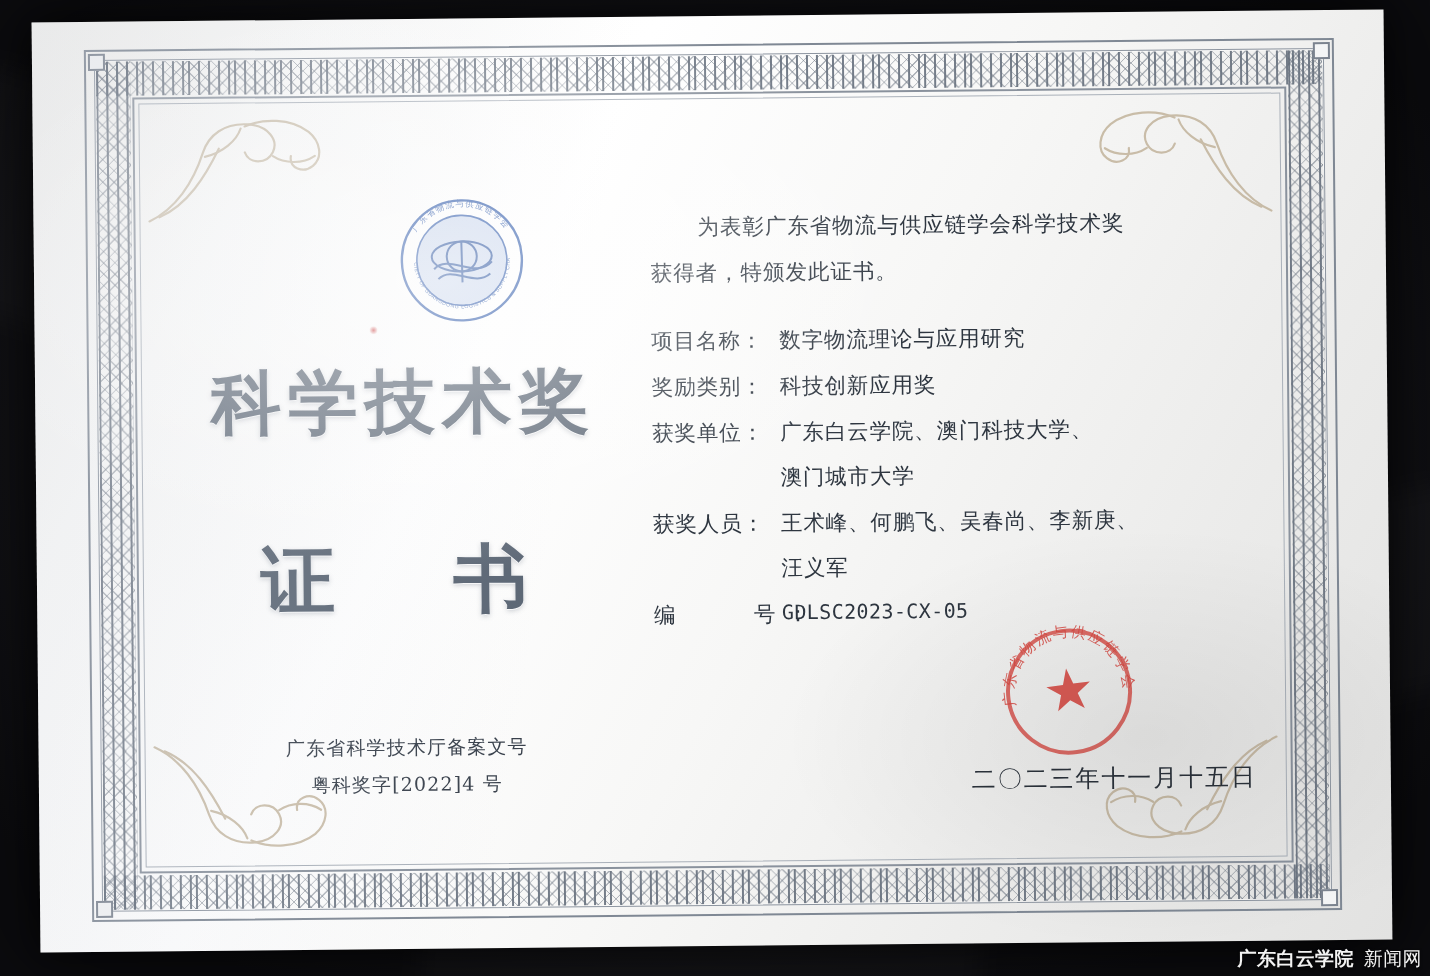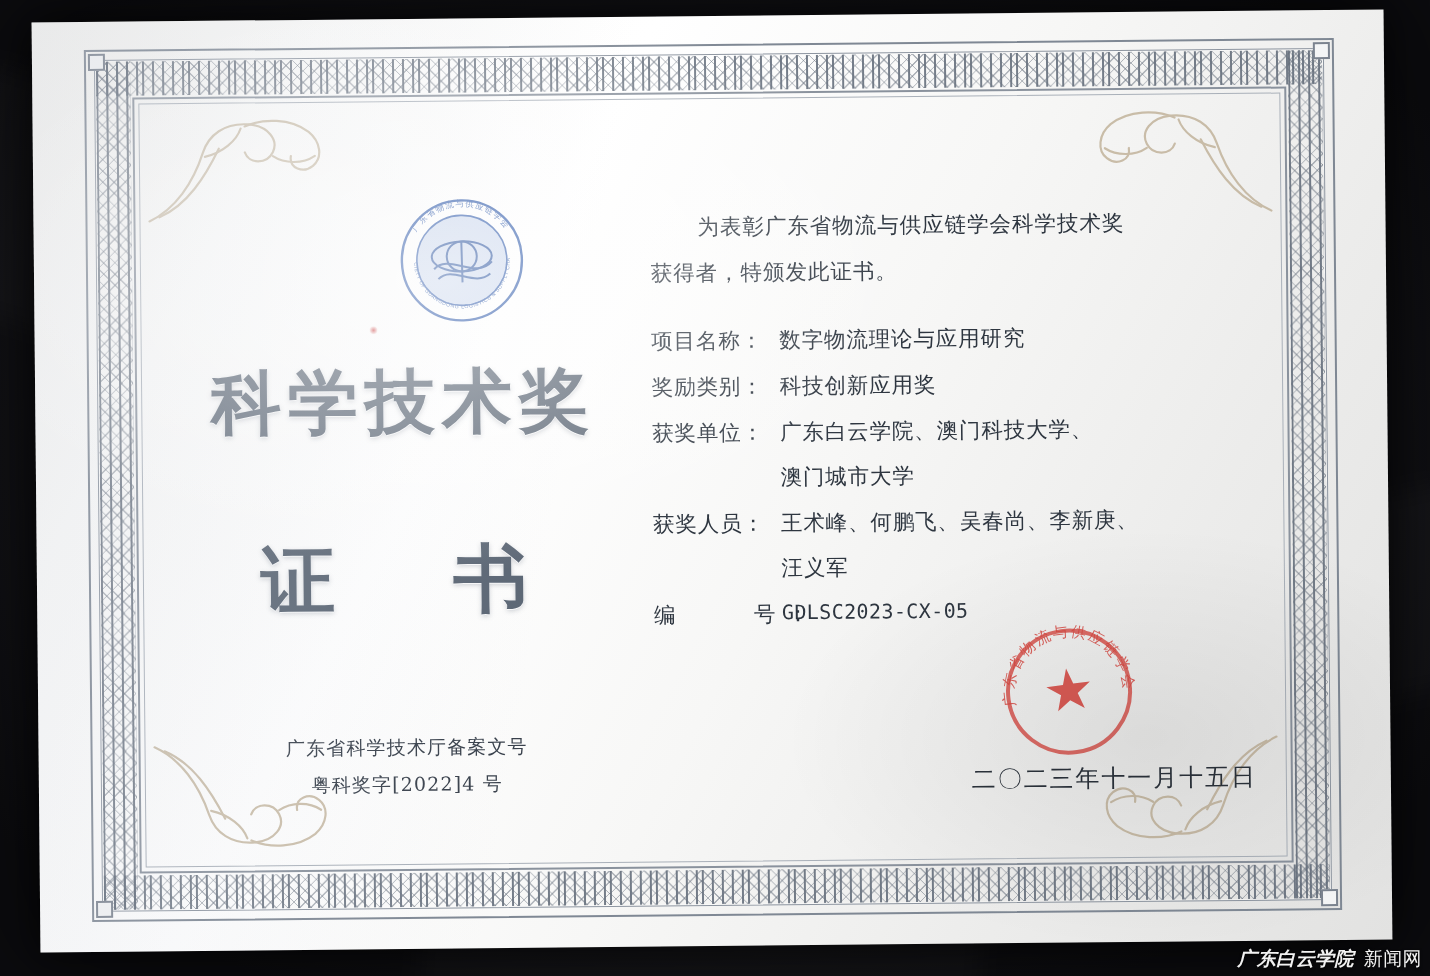--- a/index.html
+++ b/index.html
@@ -244,21 +244,21 @@
     bottom: 4px;
     display: flex;
     align-items: center;
     gap: 10px;
     font-family: "DejaVu Serif", "Liberation Serif", serif;
     color: #f2f2f2;
     font-size: 19px;
     letter-spacing: 0.02em;
     text-shadow: 0 1px 3px rgba(0,0,0,0.9);
   }
-  #watermark .wm-b { font-weight: 700; font-style: italic; }
+  #watermark .wm-b { font-weight: 700; }
 </style>
 </head>
 <body>
 
 <div id="photo">
 
   <div class="tex" style="left:-60px;top:120px;width:420px;height:240px;transform:rotate(18deg);"></div>
   <div class="tex" style="right:-40px;top:520px;width:380px;height:200px;transform:rotate(-12deg);"></div>
   <div class="tex" style="left:420px;bottom:-70px;width:560px;height:180px;transform:rotate(4deg);"></div>
 

